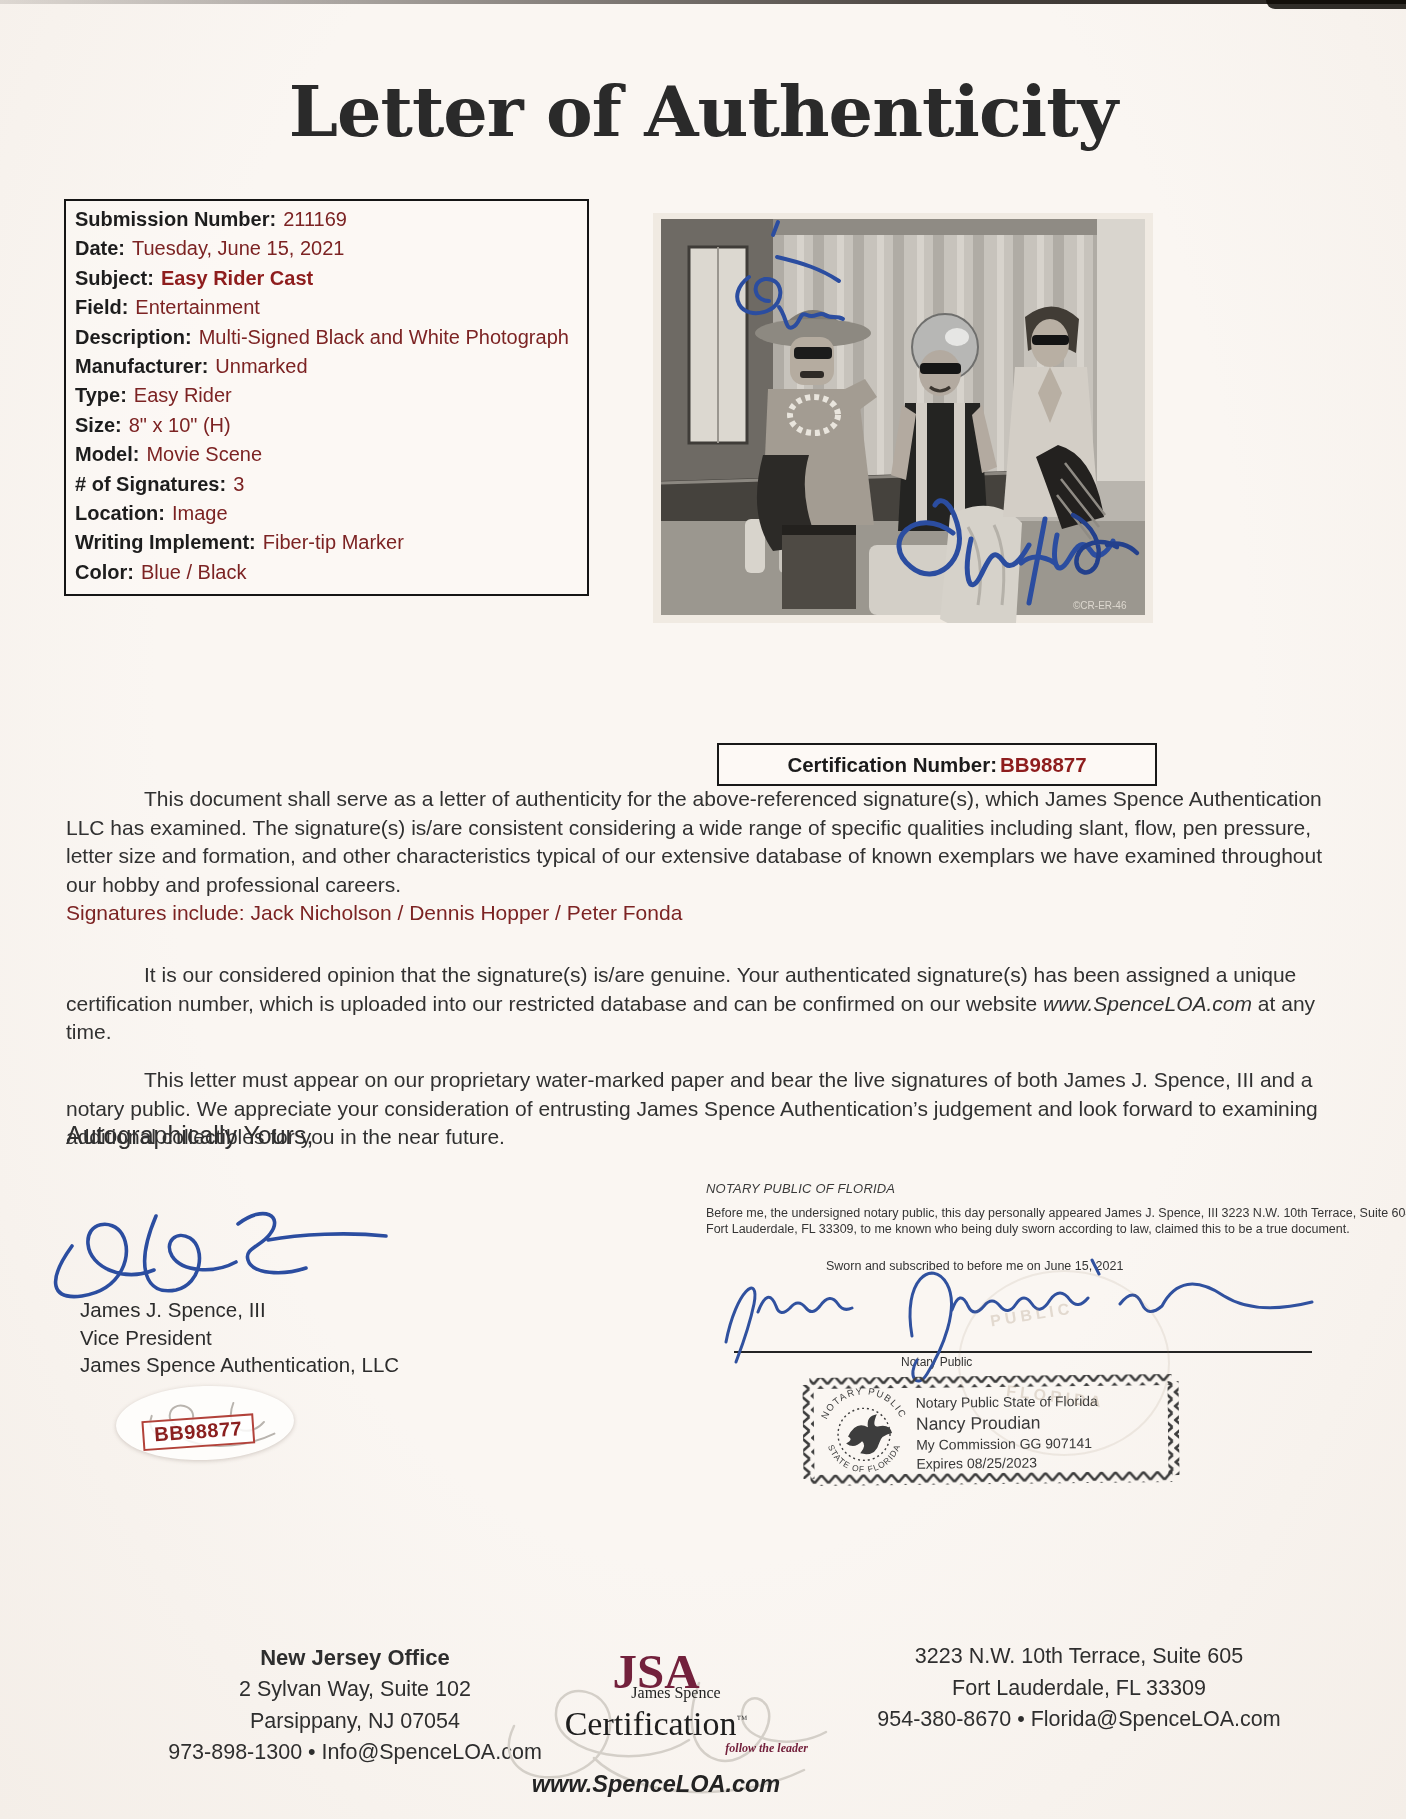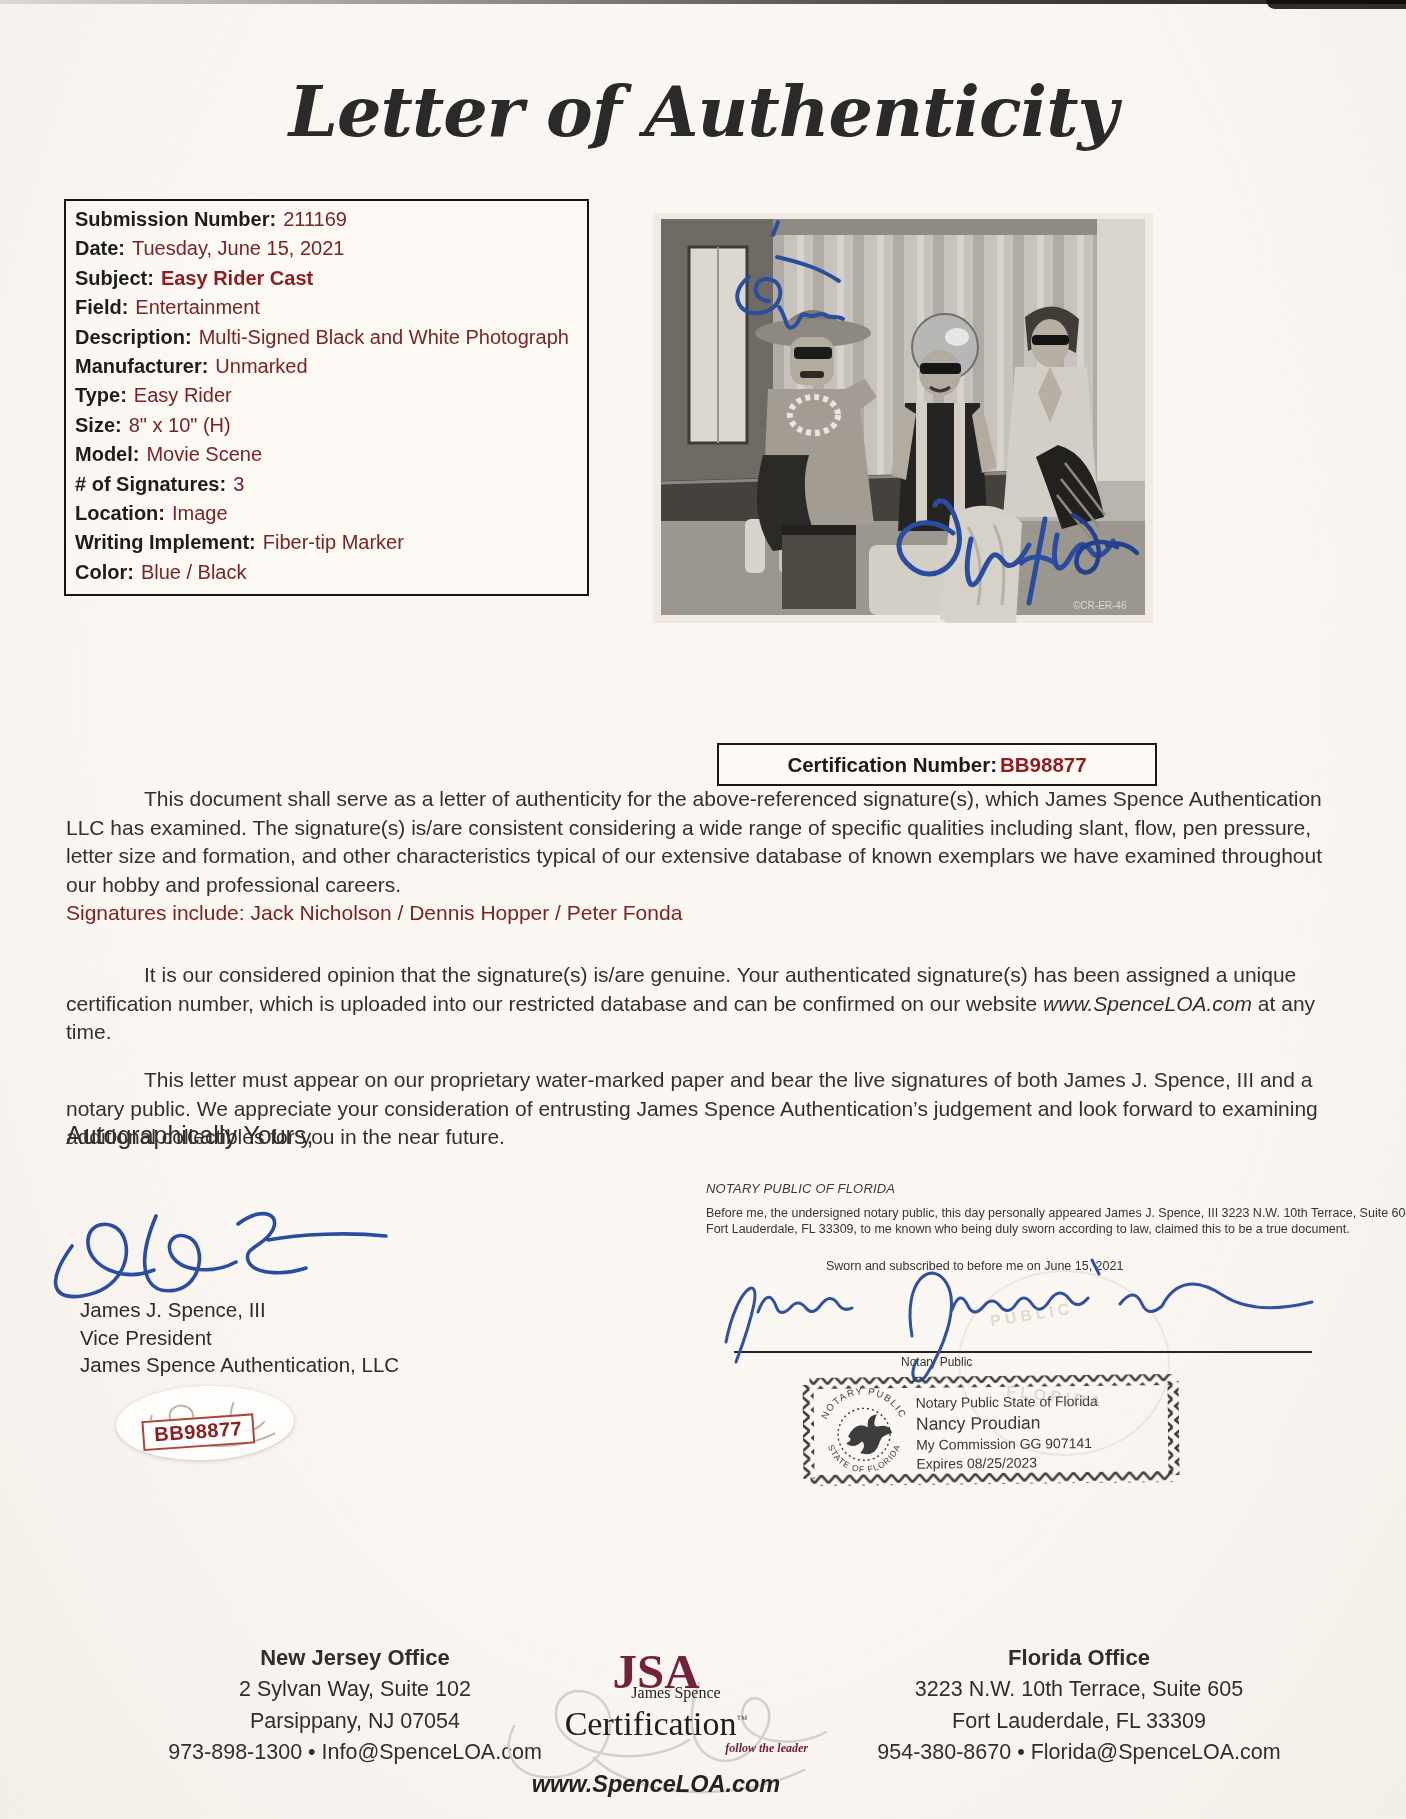--- a/index.html
+++ b/index.html
@@ -5,21 +5,21 @@
   html,body{margin:0;padding:0;background:#6e6a66;}
   .page{position:relative;width:1406px;height:1819px;margin:0 auto;overflow:hidden;
         background:radial-gradient(ellipse at 50% 38%, #faf6f2 55%, #f4eee8 100%);
         font-family:"Liberation Sans",sans-serif;}
   .edge-top{position:absolute;top:0;left:0;right:0;height:4px;
         background:linear-gradient(to right, rgba(40,30,22,0.12), rgba(18,12,8,0.75) 65%, rgba(14,10,6,0.9));}
   .edge-corner{position:absolute;top:0;right:0;width:140px;height:9px;background:rgba(14,10,6,0.85);
         border-bottom-left-radius:9px;}
 
   .title{position:absolute;left:0;right:0;top:70px;text-align:center;
-        font-family:"DejaVu Serif","Liberation Serif",serif;font-style:italic;font-weight:bold;
+        font-family:"DejaVu Serif","Liberation Serif",serif;font-weight:bold;
         font-size:70px;color:#2a2a2a;letter-spacing:-1px;}
 
   .subtable{position:absolute;left:64px;top:199px;width:512px;border:2.5px solid #151515;
         padding:4px 0 7px 9px;background:rgba(255,253,250,0.35);}
   .trow{font-size:20px;line-height:29.4px;color:#1d1d1d;font-weight:bold;white-space:nowrap;}
   .trow .tv{color:#7c2323;font-weight:normal;margin-left:7px;}
   .trow.subject .tv{font-weight:bold;color:#8e1d1d;}
 
   .photo{position:absolute;left:653px;top:213px;width:500px;height:304px;}
   .photo svg{display:block;}
@@ -297,19 +297,18 @@
       </g>
     </svg>
     <div class="lrow jsa-big">JSA</div>
     <div class="lrow jsa-js">James Spence</div>
     <div class="lrow jsa-auth"><span>Certification</span><sup>™</sup></div>
     <div class="lrow jsa-tag">follow the leader</div>
     <div class="lrow jsa-site">www.SpenceLOA.com</div>
   </div>
 
   <div class="office fl">
-    <div class="o-title">Florida Office</div>
     <div class="o-line">3223 N.W. 10th Terrace, Suite 605</div>
     <div class="o-line">Fort Lauderdale, FL 33309</div>
     <div class="o-line">954-380-8670 • Florida@SpenceLOA.com</div>
   </div>
 
 </div>
 
 </body></html>

